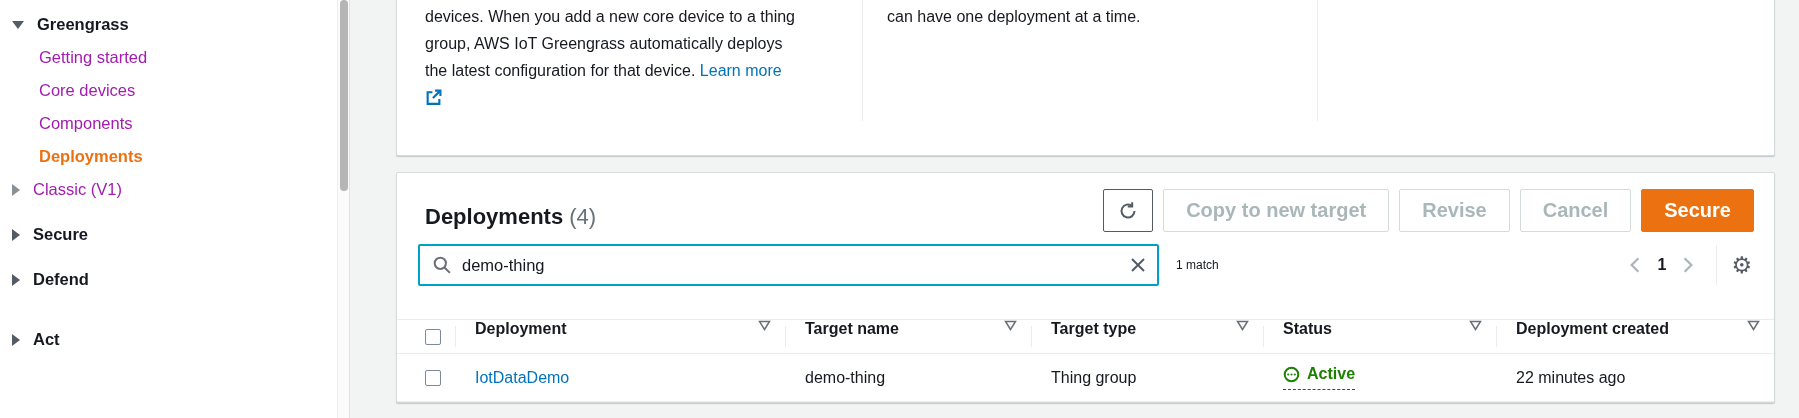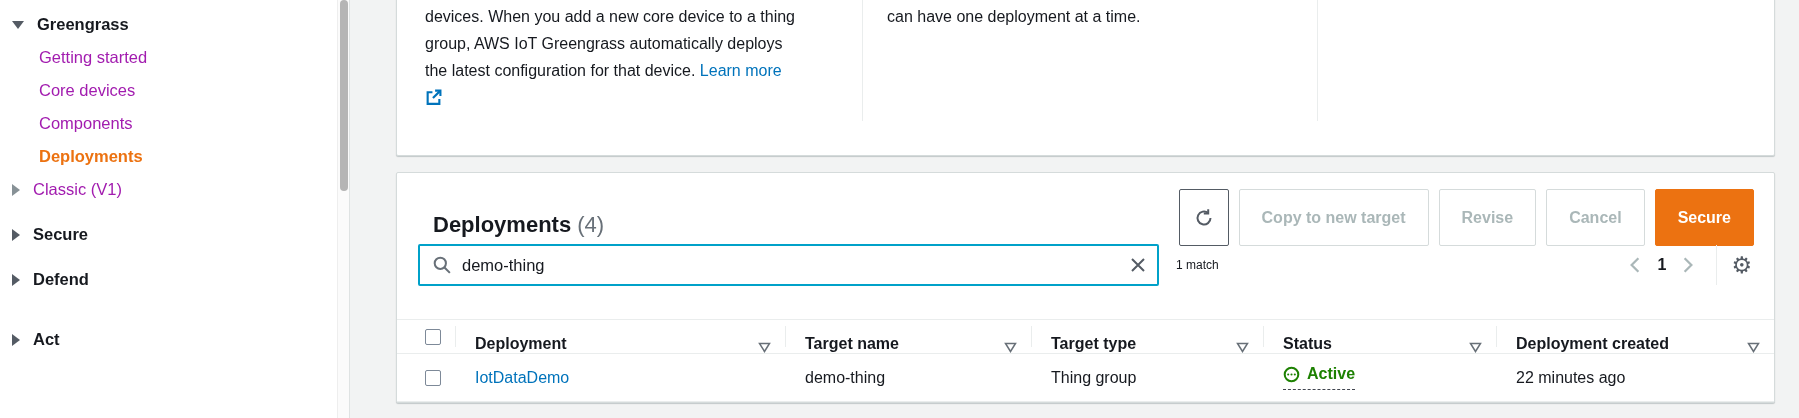--- a/index.html
+++ b/index.html
@@ -38,42 +38,42 @@
   .info-col.c2 { width:455px; border-right:1px solid #eaeded; padding-left:24px; }
   .info-col.c3 { flex:1; }
   .learn-link { color:#0073bb; text-decoration:none; cursor:pointer; }
   .ext-icon { display:inline-block; width:17px; height:17px; margin-top:5px; }
 
   
   #deploy-card { top:172px; height:231px; }
   .panel-title { position:absolute; left:24px; top:26px; font-size:22px; line-height:28px; font-weight:700; }
   .panel-title .count { color:#687078; font-weight:400; }
   .panel-actions { position:absolute; top:16px; right:20px; display:flex; gap:10px; }
-  .btn { height:57px; border-radius:2px; font-family:inherit; font-size:16px; font-weight:700; display:flex; align-items:center; justify-content:center; padding:0 22px; background:#fff; border:1px solid #d5dbdb; color:#aab7b8; cursor:pointer; white-space:nowrap; }
+  .btn { height:43px; border-radius:2px; font-family:inherit; font-size:20px; font-weight:700; display:flex; align-items:center; justify-content:center; padding:0 22px; background:#fff; border:1px solid #d5dbdb; color:#aab7b8; cursor:pointer; white-space:nowrap; }
   .btn-icon { border-color:#545b64; color:#545b64; padding:0 14px; }
   .btn-primary { background:#ec7211; border-color:#ec7211; color:#fff; }
 
   .filter-row { position:absolute; left:21px; right:20px; top:71px; height:42px; display:flex; align-items:center; }
   .search-box { position:relative; width:741px; height:42px; border:2px solid #00a1c9; border-radius:2px; background:#fff; display:flex; align-items:center; }
   .search-box input { flex:1; border:none; outline:none; font-family:inherit; font-size:16.5px; color:#16191f; padding:0 36px 0 42px; background:transparent; }
   .search-glyph { position:absolute; left:13px; top:10px; }
   .clear-btn { position:absolute; right:10px; top:11px; width:18px; height:18px; border:none; background:none; padding:0; cursor:pointer; }
   .match-text { margin-left:17px; font-size:12px; color:#16191f; }
   .pager { margin-left:auto; display:flex; align-items:center; }
   .page-btn { border:none; background:none; padding:0 6px; cursor:default; display:flex; align-items:center; }
   .page-num { font-weight:700; font-size:16px; margin:0 10px; }
   .vdiv { width:1px; height:40px; background:#eaeded; margin:0 12px 0 16px; }
   .gear-btn { border:none; background:none; cursor:pointer; font-family:"DejaVu Sans",sans-serif; font-size:23px; color:#545b64; line-height:1; padding:0 2px; }
 
   
   .tbl { position:absolute; left:0; right:0; top:146px; border-top:1px solid #eaeded; }
   .thead, .trow { display:grid; grid-template-columns:58px 330px 246px 232px 233px 1fr; align-items:center; }
   .thead { height:34px; border-bottom:1px solid #eaeded; }
   .trow { height:48px; border-bottom:1px solid #eaeded; font-size:16px; }
-  .th { position:relative; height:100%; display:flex; align-items:flex-end; justify-content:space-between; padding:0 14px 0 20px; font-weight:700; font-size:16px; color:#16191f; cursor:pointer; }
+  .th { position:relative; height:100%; display:flex; align-items:flex-start; justify-content:space-between; padding:0 14px 0 20px; font-weight:700; font-size:16px; color:#16191f; cursor:pointer; }
   .th::before { content:""; position:absolute; left:0; top:6px; bottom:6px; width:1px; background:#eaeded; }
   .cell-check { padding-left:28px; display:flex; align-items:center; height:100%; }
   .checkbox { width:16px; height:16px; border:1px solid #7d8998; border-radius:2px; background:#fff; cursor:pointer; }
   .td { padding:0 20px; white-space:nowrap; overflow:hidden; }
   .res-link { color:#0073bb; text-decoration:none; cursor:pointer;margin-top:24px; }
   .status-wrap { display:inline-flex; align-items:center; gap:7px; padding-bottom:6px; border-bottom:1px dashed #424650; cursor:pointer; }
   .status-text { color:#1d8102; font-weight:700; }
 </style>
 </head>
 <body>
@@ -137,21 +137,21 @@
     </div>
   </div>
   <div class="info-col c2">
     <div>can have one deployment at a time.</div>
   </div>
   <div class="info-col c3"></div>
 </section>
 
 <section class="card" id="deploy-card">
 
-  <h2 class="panel-title" style="margin:12px">
+  <h2 class="panel-title" style="margin:4px">
     <span>Deployments</span>
     <span class="count">(4)</span>
   </h2>
 
   <div class="panel-actions">
     <button class="btn btn-icon">
       <svg width="20" height="20" viewBox="0 0 20 20" fill="none" stroke="#545b64" stroke-width="2">
         <path d="M16.5 10a6.5 6.5 0 1 1-2.3-4.95"></path>
         <path d="M14.2 1.2v4.2H9.8"></path>
       </svg>

